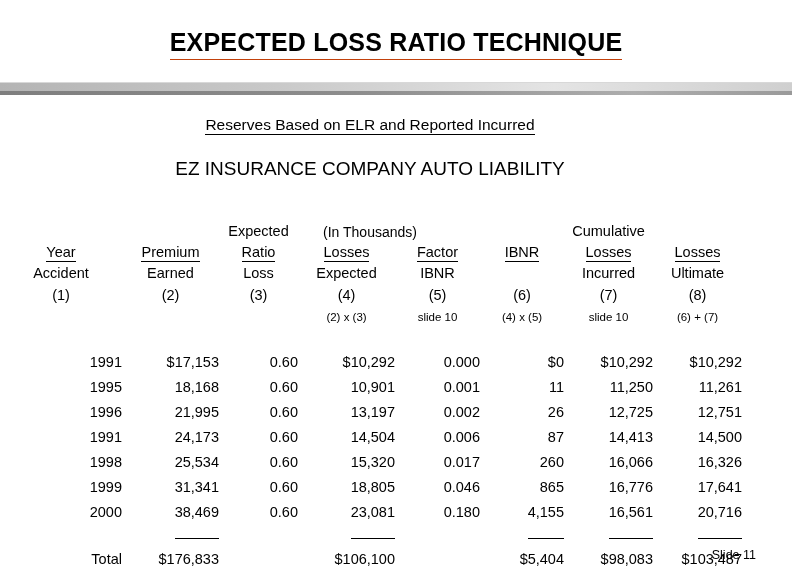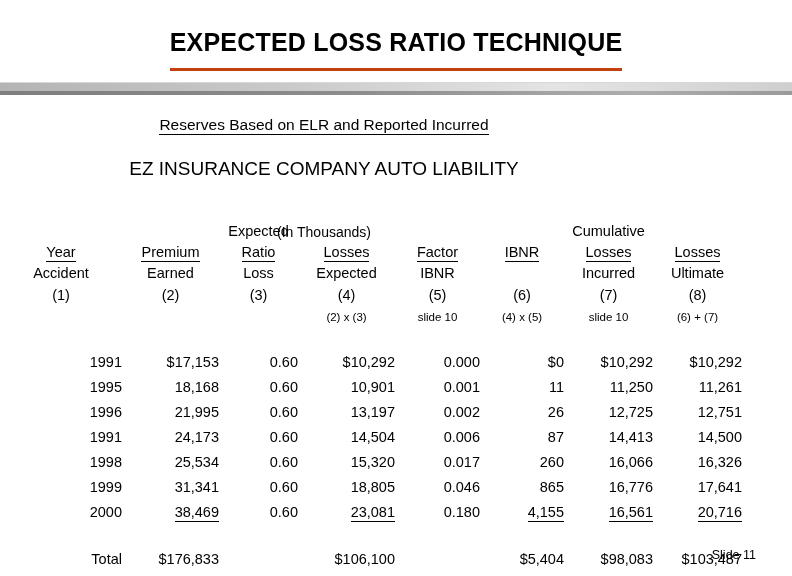--- a/index.html
+++ b/index.html
@@ -22,22 +22,22 @@
     position: absolute;
     left: 0;
     top: 28px;
     width: 792px;
     text-align: center;
     font-size: 25px;
     font-weight: bold;
     letter-spacing: 0.2px;
   }
   #title span {
-    border-bottom: 3px solid #c2410c;
-    padding-bottom: 12px;
+    border-bottom: 1px solid #c2410c;
+    padding-bottom: 3px;
   }
 
   
   #divider-top {
     position: absolute;
     left: 0;
     top: 82px;
     width: 792px;
     height: 8px;
     background: linear-gradient(to right, #b4b4b4 0%, #c9c9c9 35%, #e4e4e4 70%, #cfcfcf 100%);
@@ -50,20 +50,21 @@
     width: 792px;
     height: 4px;
     background: linear-gradient(to right, #7e7e7e 0%, #8d8d8d 45%, #adadad 80%, #9a9a9a 100%);
   }
 
   
   .sub {
     position: absolute;
     width: 648px;
     text-align: center;
+    padding-left: 46px;
   }
   #sub-reserves {
     top: 116px;
     font-size: 15.5px;
   }
   #sub-reserves span {
     border-bottom: 1.5px solid #000;
     padding-bottom: 1px;
   }
   #sub-company {
@@ -133,21 +134,21 @@
   col.col3 { width: 79px; }
   col.col4 { width: 97px; }
   col.col5 { width: 85px; }
   col.col6 { width: 84px; }
   col.col7 { width: 89px; }
   col.col8 { width: 89px; }
   col.colpad { width: 50px; }
 
   .underlined {
     border-bottom: 1.5px solid #000;
-    padding-bottom: 1px;
+    padding-bottom: 18px;
   }
 
   
   #slide-number {
     position: absolute;
     right: 36px;
     bottom: 14px;
     font-size: 12.5px;
   }
 </style>

